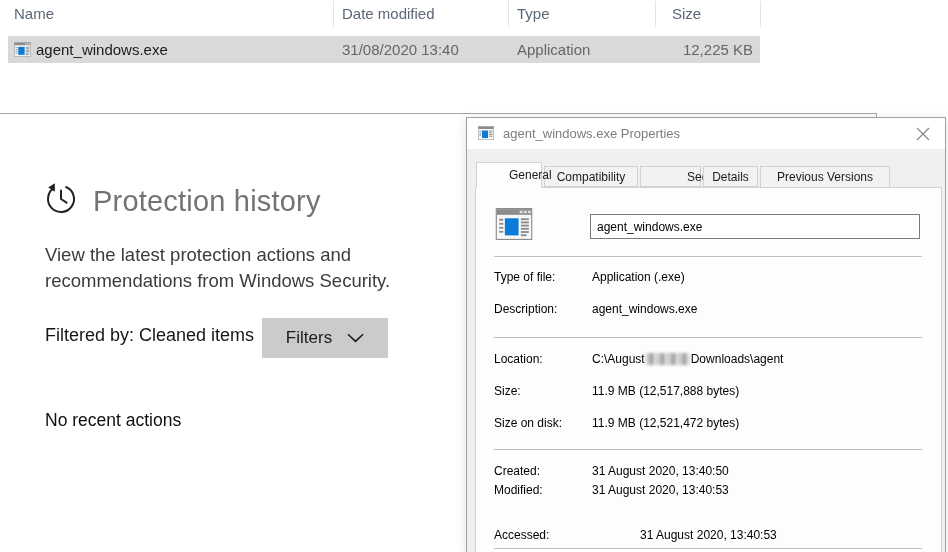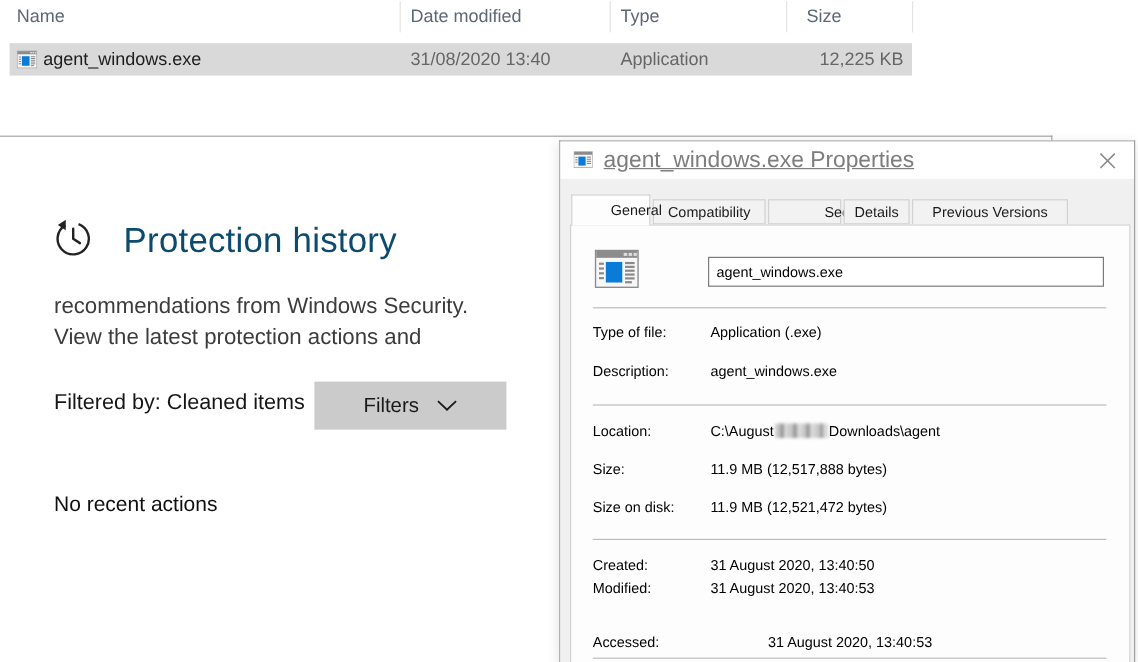--- a/index.html
+++ b/index.html
@@ -18,36 +18,36 @@
   .c-name{left:28px;color:#1c1c1c;}
   .c-date{left:334px;color:#666;}
   .c-type{left:509px;color:#666;}
   .c-size{left:647px;width:98px;text-align:right;color:#666;}
   .row-icon{position:absolute;left:6px;top:6px;}
 
   
   .security{position:absolute;left:0;top:113px;width:877px;height:439px;background:#fff;
     border-top:1px solid #a6a6a6;border-right:1px solid #a6a6a6;box-sizing:border-box;z-index:1;}
   .sec-title-row{position:absolute;left:44px;top:68px;display:flex;align-items:center;}
-  .sec-title{font-size:29px;font-weight:300;color:#0c4a6e;margin-left:25px;letter-spacing:.2px;}
+  .sec-title{font-size:29px;font-weight:300;color:#737373;margin-left:15px;letter-spacing:.2px;}
   .sec-desc{position:absolute;left:45px;top:128px;width:352px;font-size:18.5px;line-height:26px;color:#3c3c3c;}
   .sec-filtered{position:absolute;left:45px;top:211px;font-size:18px;color:#161616;white-space:nowrap;}
-  .filters-btn{position:absolute;left:262px;top:204px;width:160px;height:40px;background:#cbcbcb;border:none;
+  .filters-btn{position:absolute;left:262px;top:204px;width:126px;height:40px;background:#cbcbcb;border:none;
     display:flex;align-items:center;justify-content:center;font-size:17px;color:#1a1a1a;
     font-family:"Liberation Sans",sans-serif;cursor:pointer;}
   .filters-btn svg{margin-left:15px;}
   .sec-empty{position:absolute;left:45px;top:296px;font-size:17.5px;color:#101010;}
 
   
   .dialog{position:absolute;left:466px;top:117px;width:480px;height:436px;background:#fff;
     border:1px solid #a0a0a0;border-bottom:none;box-sizing:border-box;z-index:2;
     box-shadow:0 2px 10px rgba(0,0,0,.12);font-size:12px;}
   .titlebar{position:absolute;left:0;top:0;width:100%;height:31px;background:#fff;}
   .titlebar .t-icon{position:absolute;left:11px;top:8px;}
-  .t-text{position:absolute;left:36px;top:0;height:31px;line-height:31px;font-size:19px;color:#7d7d7d;white-space:nowrap;text-decoration:underline;}
+  .t-text{position:absolute;left:36px;top:0;height:31px;line-height:31px;font-size:13px;color:#7d7d7d;white-space:nowrap;}
   .close-btn{position:absolute;right:14px;top:8px;width:16px;height:16px;display:flex;align-items:center;justify-content:center;cursor:pointer;background:transparent;border:none;padding:0;}
   .client{position:absolute;left:0;top:31px;width:100%;height:405px;background:#f0f0f0;}
   .tab{position:absolute;box-sizing:border-box;border:1px solid #d2d2d2;font-size:12px;color:#1b1b1b;
     text-align:center;white-space:nowrap;background:#f2f2f2;z-index:3;cursor:pointer;}
   .tab.active{background:#fdfdfd;border-bottom:none;z-index:5;}
   .page{position:absolute;left:8px;top:69px;width:467px;height:367px;background:#fdfdfd;
     border:1px solid #d2d2d2;box-sizing:border-box;z-index:4;}
   .big-icon{position:absolute;left:19px;top:20px;}
   .name-input{position:absolute;left:114px;top:26px;width:330px;height:25px;box-sizing:border-box;
     border:1px solid #7b7b7b;background:#fff;font-family:"Liberation Sans",sans-serif;font-size:12px;color:#000;
@@ -105,22 +105,22 @@
     <span>
       <svg width="34" height="34" viewBox="0 0 34 34">
         <path d="M10.5 5.74 A 13 13 0 1 0 21.45 4.78" fill="none" stroke="#222" stroke-width="2"></path>
         <polygon points="10.8,1.2 10.8,9.8 4.2,5.5" fill="#222"></polygon>
         <path d="M17 17 L17 8.5 M17 17 L22.6 20.6" fill="none" stroke="#222" stroke-width="2" stroke-linecap="round"></path>
       </svg>
     </span>
     <span class="sec-title">Protection history</span>
   </div>
   <div class="sec-desc">
+    <div>View the latest protection actions and</div>
     <div>recommendations from Windows Security.</div>
-    <div>View the latest protection actions and</div>
   </div>
   <div class="sec-filtered">Filtered by: Cleaned items</div>
   <button class="filters-btn">
     <span>Filters</span>
     <svg width="17" height="10" viewBox="0 0 18 10">
       <path d="M1 1 L9 8.6 L17 1" fill="none" stroke="#1a1a1a" stroke-width="1.6"></path>
     </svg>
   </button>
   <div class="sec-empty">No recent actions</div>
 </div>

